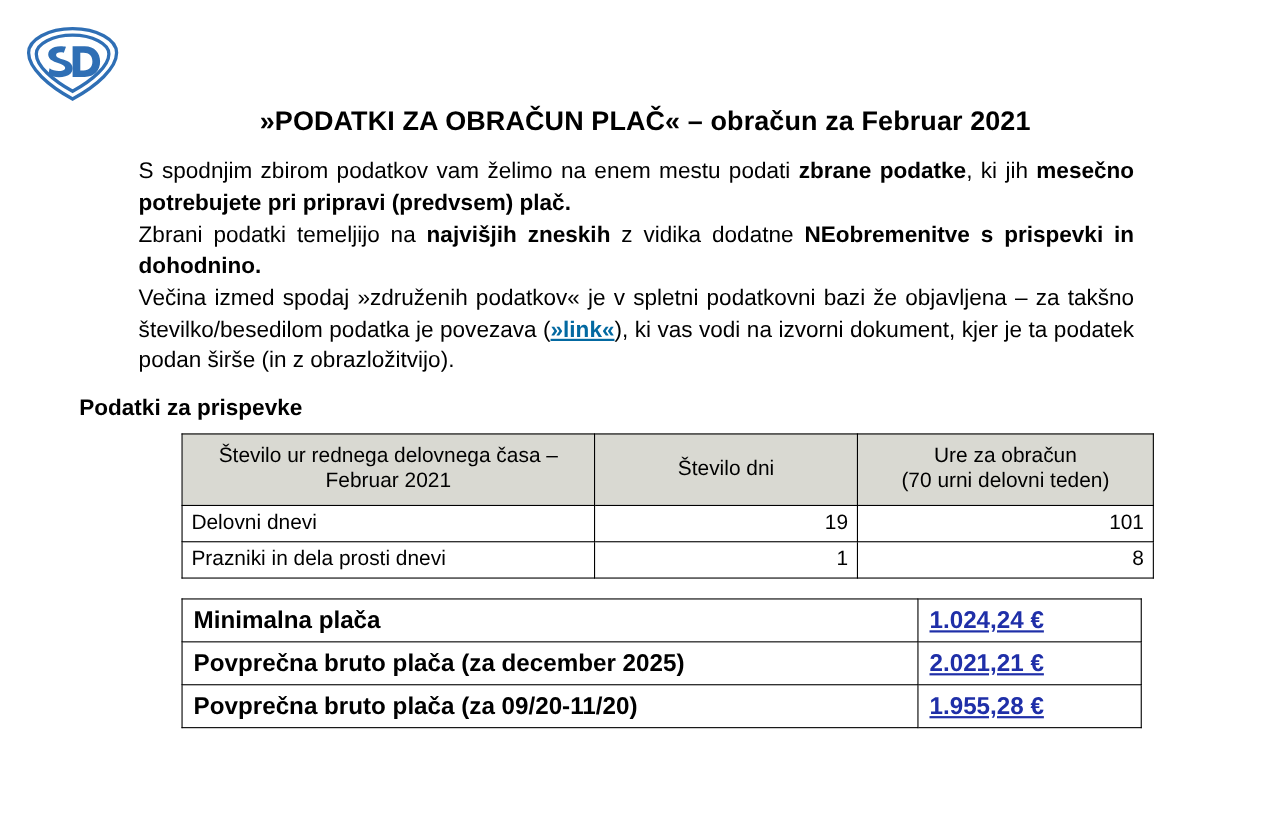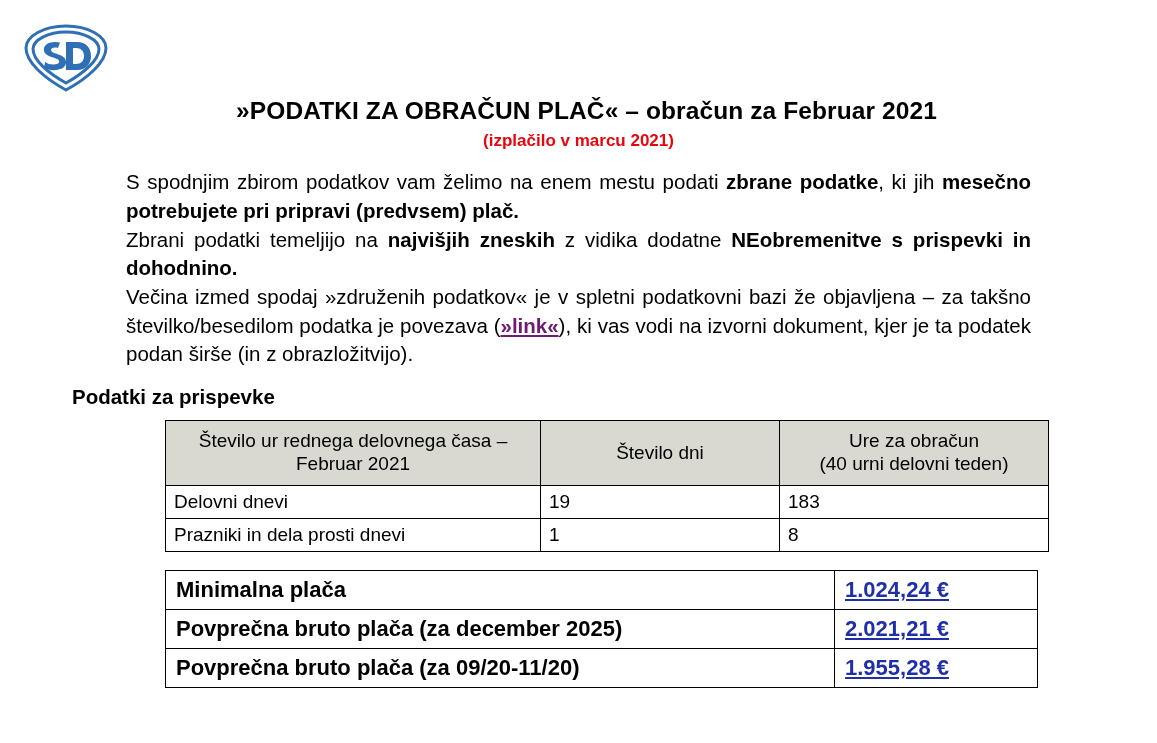--- a/index.html
+++ b/index.html
@@ -61,21 +61,21 @@
   }
   .body-block p {
     margin: 0;
     text-indent: 0;
   }
   .p-indent {
     text-indent: 34px;
   }
   .b { font-weight: bold; }
   .link {
-    color: #701a75;
+    color: #0369a1;
     font-weight: bold;
     text-decoration: underline;
   }
 
   
   .section-heading {
     margin: 16px 0 0 0;
     padding-left: 72px;
     font-size: 20.5px;
     font-weight: bold;
@@ -102,21 +102,21 @@
     background: #d9d9d2;
     font-weight: normal;
     text-align: center;
     line-height: 1.2;
     height: 54px;
   }
   .c1 { width: 358px; }
   .c2 { width: 222px; }
   .c3 { width: 252px; }
   table.t1 td.num {
-    text-align: left;
+    text-align: right;
   }
   table.t1 tr.total td {
     font-weight: bold;
   }
 
   
   .tbl-wrap2 {
     padding-left: 165px;
     margin-top: 18px;
   }
@@ -151,47 +151,46 @@
         <path d="M44 10 C62 10 77 18 77 27 C77 38 62 51 44 61 C26 51 11 38 11 27 C11 18 26 10 44 10 Z"></path>
       </g>
       <g fill="#2f6fb5">
         <path d="M33 20 C25 20 21 24 22 29 C23 34 31 35 35 37 C38 38.5 38 41 35 42 C32 43 26 42.5 23 40 L22 46 C27 49 38 49 42 45 C46 41 44 35 38 33 C33 31.3 29 30.5 29 28 C29 26 32 25 36 26 L38 20.6 C36.5 20.2 35 20 33 20 Z"></path>
         <path d="M44 20 L44 48 L55 48 C64 48 69 42 69 34 C69 26 64 20 55 20 Z M51 26 L54 26 C59 26 62 29 62 34 C62 39 59 42 54 42 L51 42 Z"></path>
       </g>
     </svg>
   </div>
 
   <div class="title-main">»PODATKI ZA OBRAČUN PLAČ« – obračun za Februar 2021</div>
-  <div class="title-sub">(izplačilo v marcu 2021)</div>
 
   <div class="body-block">
     <p class="p-indent"><span>S spodnjim zbirom podatkov vam želimo na enem mestu podati </span><span class="b">zbrane podatke</span><span>, ki jih </span><span class="b">mesečno potrebujete pri pripravi (predvsem) plač.</span></p>
     <p class="p-indent"><span>Zbrani podatki temeljijo na </span><span class="b">najvišjih zneskih</span><span> z vidika dodatne </span><span class="b">NEobremenitve s prispevki in dohodnino.</span></p>
     <p class="p-indent"><span>Večina izmed spodaj »združenih podatkov« je v spletni podatkovni bazi že objavljena – za takšno številko/besedilom podatka je povezava (</span><a class="link" href="#">»link«</a><span>), ki vas vodi na izvorni dokument, kjer je ta podatek podan širše (in z obrazložitvijo).</span></p>
   </div>
 
   <div class="section-heading">Podatki za prispevke</div>
 
   <div class="tbl-wrap">
     <table class="t1">
       <thead>
         <tr>
           <th class="c1">Število ur rednega delovnega časa – Februar 2021</th>
           <th class="c2">Število dni</th>
           <th class="c3">
             <span>Ure za obračun</span><br>
-            <span>(40 urni delovni teden)</span>
+            <span>(70 urni delovni teden)</span>
           </th>
         </tr>
       </thead>
       <tbody>
         <tr>
           <td>Delovni dnevi</td>
           <td class="num">19</td>
-          <td class="num">183</td>
+          <td class="num">101</td>
         </tr>
         <tr>
           <td>Prazniki in dela prosti dnevi</td>
           <td class="num">1</td>
           <td class="num">8</td>
         </tr>
       </tbody>
     </table>
   </div>
 

